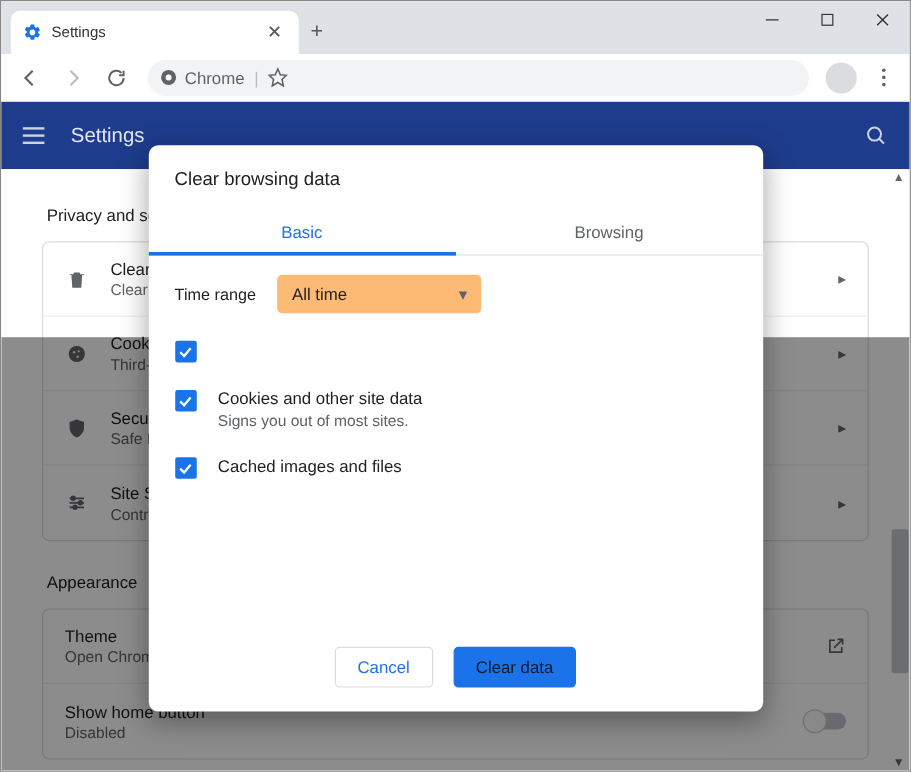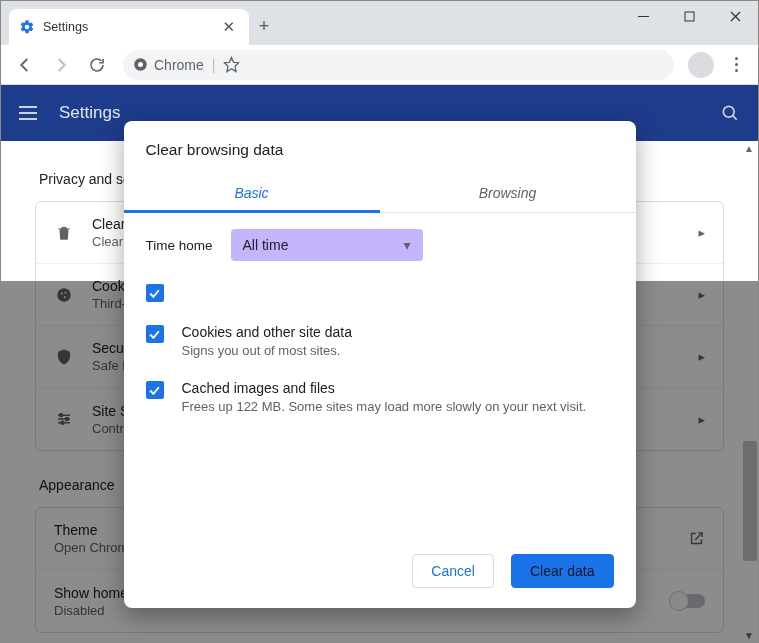--- a/index.html
+++ b/index.html
@@ -53,34 +53,34 @@
 .scroll-arrow { position: absolute; right: 2px; width: 14px; height: 14px; display:flex; align-items:center; justify-content:center; font-size:10px; color:#666; }
 .scroll-arrow.up { top: 0; }
 .scroll-arrow.down { bottom: 0; }
 .scroll-thumb { position: absolute; right: 1px; top: 300px; width: 14px; height: 120px; background: #c4c6c9; border-radius: 2px; }
 
 
 .scrim { position: absolute; top: 140px; left: 0; right: 0; bottom: 0; background: rgba(0,0,0,0.45); }
 .modal { position: absolute; top: 120px; left: 50%; transform: translateX(-50%); width: 512px; background: #fff; border-radius: 8px; box-shadow: 0 8px 24px rgba(0,0,0,0.35); padding-bottom: 14px; z-index: 10; }
 .modal h2 { font-size: 15.5px; font-weight: 500; color: #202124; padding: 20px 22px 14px; }
 .tabs { display: flex; border-bottom: 1px solid #e1e3e5; }
-.tabbtn { flex: 1; text-align: center; padding: 12px 16px 11px; font-size: 14px; font-weight: 500; color: #5f6368; cursor: pointer; position: relative; font-style: italic; }
+.tabbtn { flex: 1; text-align: center; padding: 12px 16px 11px; font-size: 14px; font-weight: 500; color: #5f6368; cursor: pointer; position: relative; }
 .tabbtn.active { color: #1a73e8; }
 .tabbtn.active::after { content: ""; position: absolute; left: 0; right: 0; bottom: -1px; height: 3px; background: #1a73e8; }
 .modal-body { padding: 16px 22px 8px; }
 .time-row { display: flex; align-items: center; gap: 18px; margin-bottom: 22px; }
 .time-label { font-size: 13.5px; color: #202124; }
-.select { background: #c4b5fd; border-radius: 4px; padding: 8px 12px; width: 192px; display: flex; align-items: center; font-size: 14px; color: #202124; cursor: pointer; }
+.select { background: #fdba74; border-radius: 4px; padding: 8px 12px; width: 170px; display: flex; align-items: center; font-size: 14px; color: #202124; cursor: pointer; }
 .select .caret { margin-left: auto; color: #5f6368; }
 .opt { display: flex; gap: 18px; margin-bottom: 22px; }
 .chk { width: 18px; height: 18px; background: #1a73e8; border-radius: 2px; display: flex; align-items: center; justify-content: center; margin-top: 1px; flex-shrink: 0; cursor: pointer; }
 .chk svg { width: 13px; height: 13px; }
 .opt-title { font-size: 14px; color: #202124; }
 .opt-sub { font-size: 13px; color: #5f6368; margin-top: 3px; }
-.modal-actions { padding: 110px 22px 6px; display: flex; justify-content: flex-end; gap: 17px; }
+.modal-actions { padding: 110px 22px 6px; display: flex; justify-content: center; gap: 17px; }
 .btn { font-size: 14px; padding: 8px 18px; border-radius: 4px; cursor: pointer; font-weight: 500; }
 .btn-cancel { background: #fff; border: 1px solid #dadce0; color: #1a73e8; }
 .btn-primary { background: #1a73e8; border: 1px solid #1a73e8; color: #0f172a; }
 svg { display: block; }
 </style>
 </head>
 <body>
 
 <div class="titlebar">
   <div class="tab">
@@ -263,21 +263,21 @@
 </div>
 
 <div class="modal">
   <h2>Clear browsing data</h2>
   <div class="tabs">
     <div class="tabbtn active">Basic</div>
     <div class="tabbtn">Browsing</div>
   </div>
   <div class="modal-body">
     <div class="time-row">
-      <span class="time-label">Time home</span>
+      <span class="time-label">Time range</span>
       <div class="select">
         <span>All time</span>
         <span class="caret">▾</span>
       </div>
     </div>
 
     <div class="opt">
       <div class="chk">
           <svg viewBox="0 0 24 24" fill="none" stroke="#fff" stroke-width="3.5">
             <polyline points="4 12 10 18 20 6"></polyline>
@@ -296,21 +296,20 @@
         </div>
     </div>
     <div class="opt">
       <div class="chk">
           <svg viewBox="0 0 24 24" fill="none" stroke="#fff" stroke-width="3.5">
             <polyline points="4 12 10 18 20 6"></polyline>
           </svg>
         </div>
       <div>
           <div class="opt-title">Cached images and files</div>
-          <div class="opt-sub">Frees up 122 MB. Some sites may load more slowly on your next visit.</div>
         </div>
     </div>
   </div>
   <div class="modal-actions">
     <div class="btn btn-cancel">Cancel</div>
     <div class="btn btn-primary">Clear data</div>
   </div>
 </div>
 
 </body></html>

